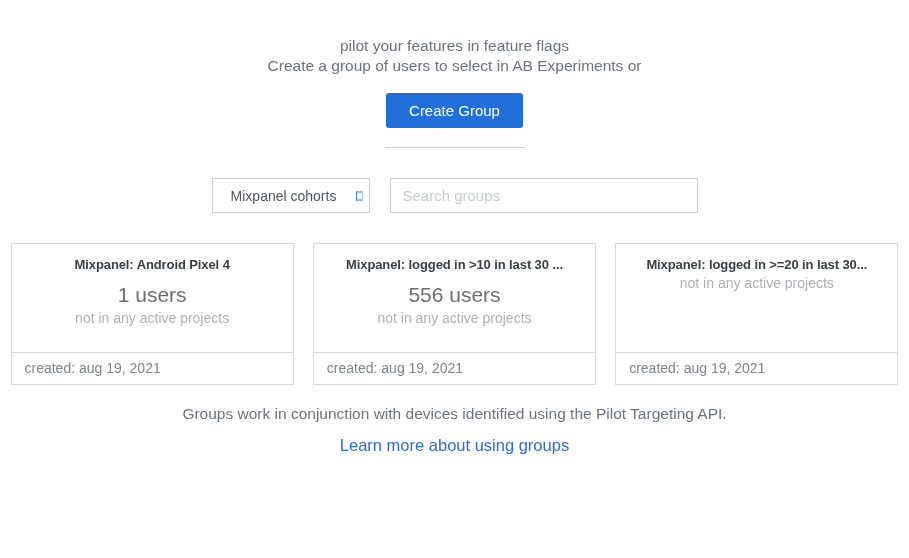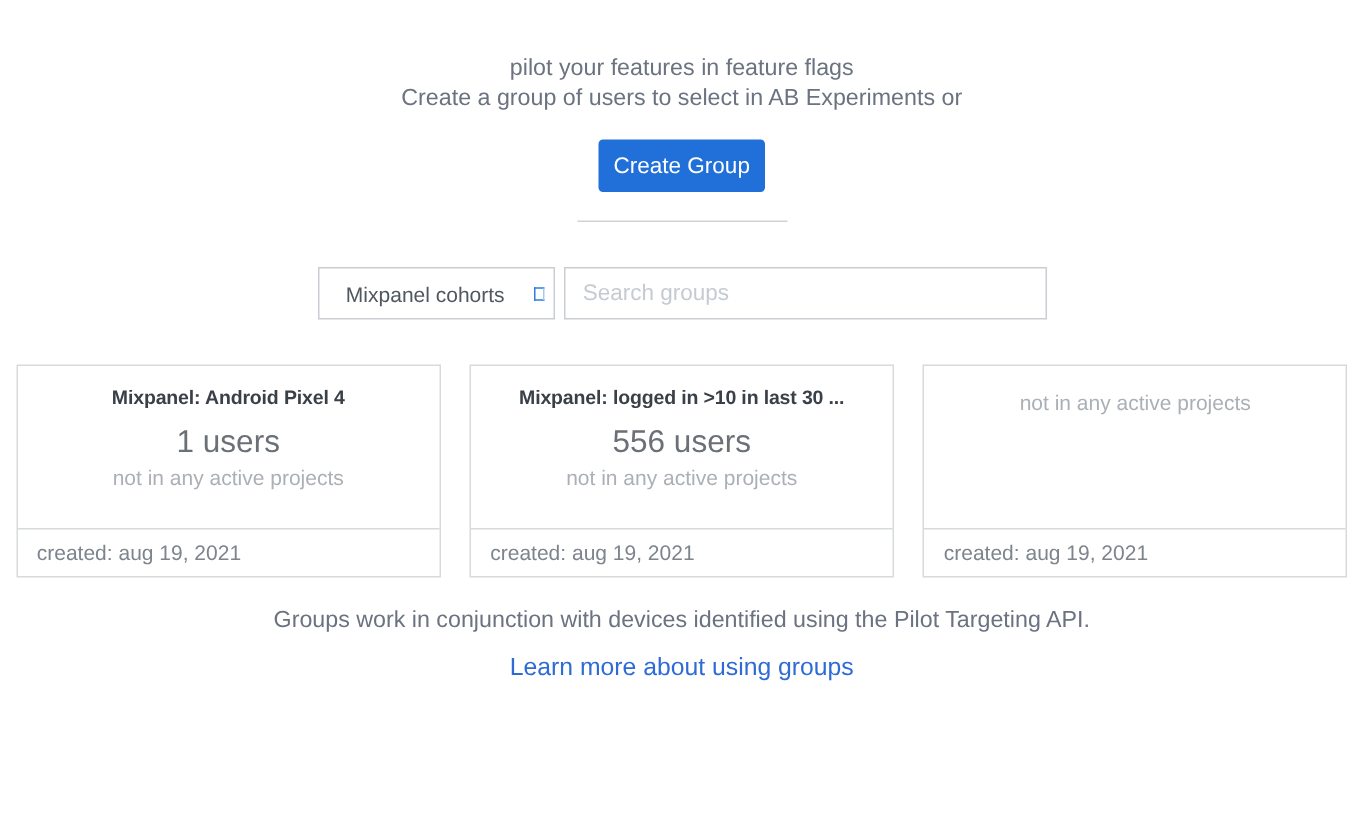--- a/index.html
+++ b/index.html
@@ -4,28 +4,28 @@
 <style>
   * { margin: 0; padding: 0; box-sizing: border-box; }
   html, body { width: 909px; height: 558px; background: #ffffff; overflow: hidden; }
   body { font-family: "Liberation Sans", "DejaVu Sans", sans-serif; }
 
   .header { text-align: center; padding-top: 27px; }
   .page-title { font-size: 26px; font-weight: 400; color: #32383e; letter-spacing: 0.2px; }
   .page-subtitle { margin-top: 9px; font-size: 15.5px; line-height: 20px; color: #6b7280; }
 
   .create-group-btn {
-    display: block; margin: 17px auto 0; width: 111px; height: 35px;
+    display: block; margin: 17px auto 0; width: 137px; height: 35px;
     background: #2170d9; color: #ffffff; font-size: 15px; border: none;
     border-radius: 3px; cursor: pointer; font-family: inherit;
   }
 
   .divider { width: 140px; border: none; border-top: 1px solid #cfd3d7; margin: 19px auto 0; }
 
-  .controls { width: 486px; margin: 30px auto 0; display: flex; gap: 6px; height: 35px; }
+  .controls { width: 486px; margin: 30px auto 0; display: flex; gap: 20px; height: 35px; }
   .cohort-select {
     width: 158px; position: relative; border: 1px solid #c9ced3; background: #fff;
     display: flex; align-items: center; justify-content: center;
     font-size: 14px; color: #4f575f; cursor: pointer; padding-right: 14px;
   }
   .select-indicator {
     position: absolute; right: 6px; top: 50%; transform: translateY(-50%);
     width: 7px; height: 9px; background: #ffffff;
     border: 1px solid #2b7de0; border-right-color: #a5c9f1;
   }
@@ -95,20 +95,21 @@
     <div class="card-body">
       <div class="card-title">Mixpanel: logged in &gt;10 in last 30 ...</div>
       <div class="card-count">556 users</div>
       <div class="card-status">not in any active projects</div>
     </div>
     <div class="card-footer">created: aug 19, 2021</div>
   </div>
 
   <div class="card">
     <div class="card-body">
+      <div class="card-title">Mixpanel: logged in &gt;=20 in last 30...</div>
       <div class="card-status">not in any active projects</div>
     </div>
     <div class="card-footer">created: aug 19, 2021</div>
   </div>
 
 </div>
 
 <div class="footer-info">Groups work in conjunction with devices identified using the Pilot Targeting API.</div>
 <a class="footer-link">Learn more about using groups</a>
 

